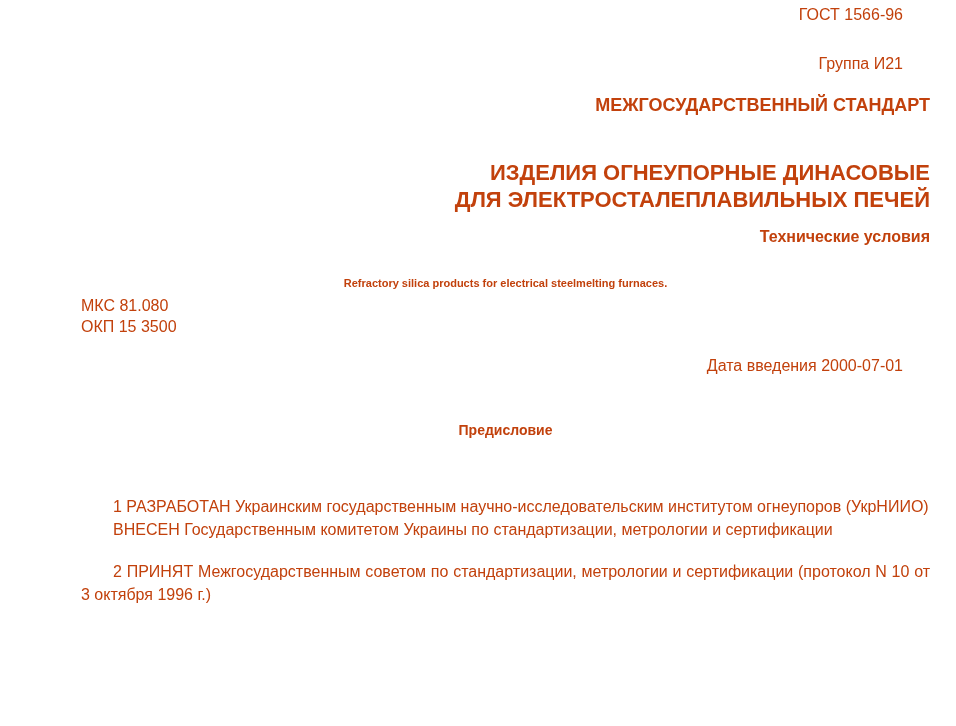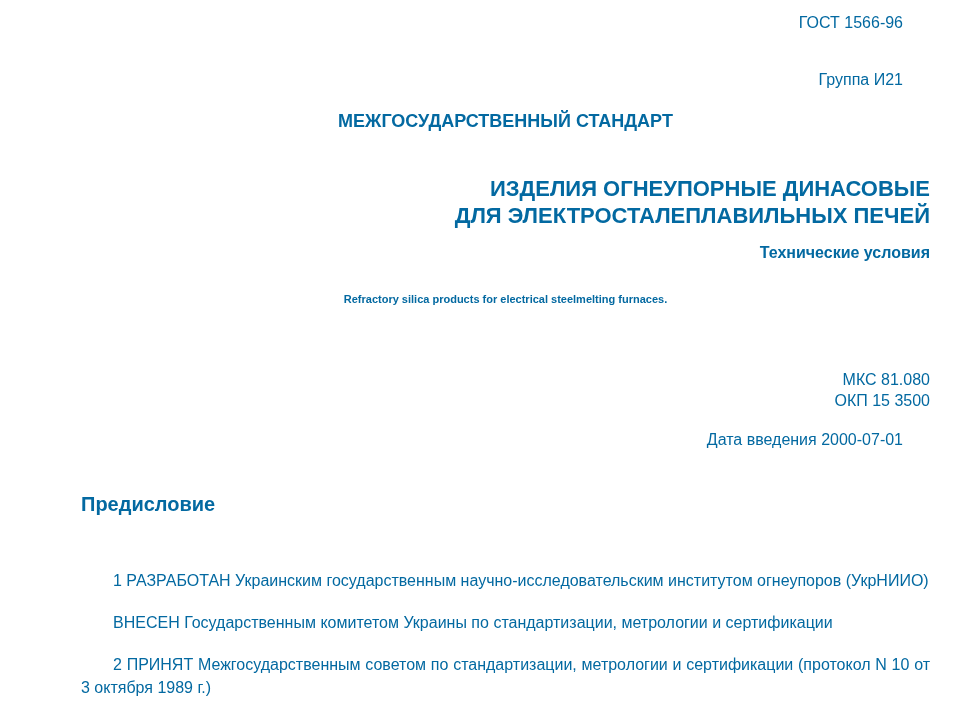--- a/index.html
+++ b/index.html
@@ -7,40 +7,40 @@
     padding: 0;
     background: #ffffff;
     width: 956px;
     height: 726px;
     overflow: hidden;
   }
   .doc {
     box-sizing: border-box;
     width: 956px;
     height: 725px;
-    padding: 12px 26px 0 81px;
+    padding: 4px 26px 0 81px;
     font-family: "Liberation Sans", sans-serif;
     font-size: 16px;
     line-height: 21px;
-    color: #0369a1;
+    color: #c2410c;
     background: #ffffff;
   }
   .doc * { margin: 0; }
   .right-line {
     text-align: right;
     padding-right: 27px;
     white-space: nowrap;
   }
-  .group-line { margin-top: 36px; }
+  .group-line { margin-top: 28px; }
   .standard-type {
     margin-top: 19px;
     font-size: 18px;
     font-weight: bold;
     line-height: 24px;
-    text-align: center;
+    text-align: right;
   }
   .title-ru {
     margin-top: 42px;
     font-size: 22px;
     font-weight: bold;
     line-height: 27px;
     text-align: right;
   }
   .subtitle-ru {
     margin-top: 13px;
@@ -50,39 +50,37 @@
     text-align: right;
   }
   .title-en {
     margin-top: 24px;
     font-size: 11px;
     font-weight: bold;
     line-height: 23px;
     text-align: center;
   }
   .codes {
-    margin-top: 58px;
     line-height: 21px;
-    text-align: right;
   }
   .date-line { margin-top: 18px; }
   .foreword-heading {
     margin-top: 43px;
-    font-size: 20px;
+    font-size: 14px;
     font-weight: bold;
     line-height: 22px;
-    text-align: left;
+    text-align: center;
   }
   p.body-par {
     line-height: 23px;
     text-align: justify;
     text-indent: 32px;
   }
   p.par-1 { margin-top: 54px; }
-  p.par-2 { margin-top: 19px; }
+  p.par-2 { }
   p.par-3 { margin-top: 19px; }
 </style>
 </head>
 <body>
 
 <div class="doc">
 
   <div class="right-line">ГОСТ 1566-96</div>
 
   <div class="right-line group-line">Группа И21</div>
@@ -106,15 +104,15 @@
   </div>
 
   <div class="right-line date-line">Дата введения 2000-07-01</div>
 
   <div class="foreword-heading">Предисловие</div>
 
   <p class="body-par par-1">1 РАЗРАБОТАН Украинским государственным научно-исследовательским институтом огнеупоров (УкрНИИО)</p>
 
   <p class="body-par par-2">ВНЕСЕН Государственным комитетом Украины по стандартизации, метрологии и сертификации</p>
 
-  <p class="body-par par-3">2 ПРИНЯТ Межгосударственным советом по стандартизации, метрологии и сертификации (протокол N 10 от 3 октября 1989 г.)</p>
+  <p class="body-par par-3">2 ПРИНЯТ Межгосударственным советом по стандартизации, метрологии и сертификации (протокол N 10 от 3 октября 1996 г.)</p>
 
 </div>
 
 </body></html>

